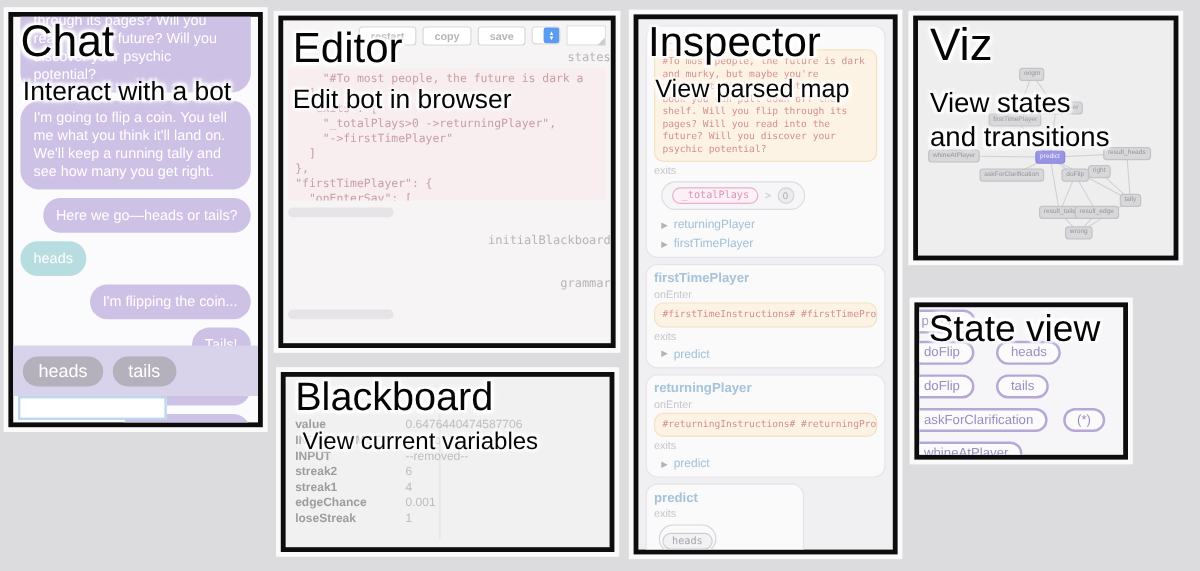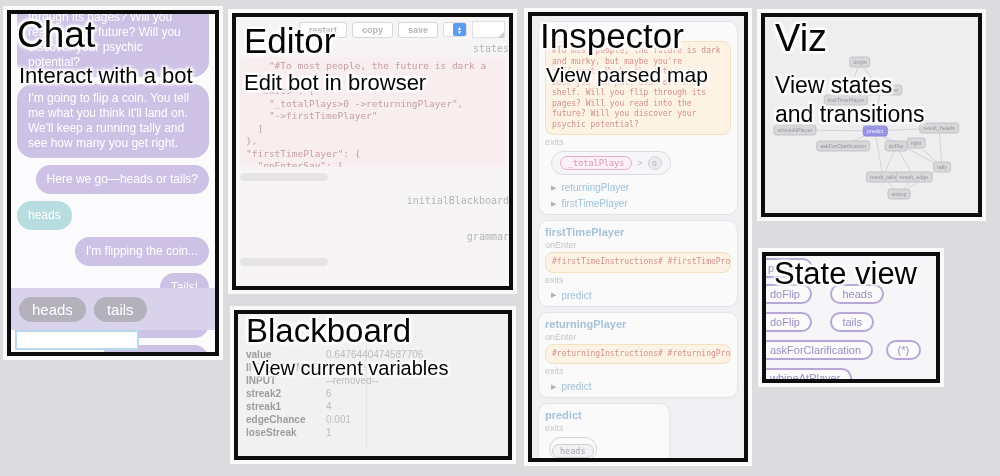--- a/index.html
+++ b/index.html
@@ -57,21 +57,21 @@
   .ed-code{margin:3px 4px 0 4px;background:#f8edef;padding:3px 6px;height:110px;box-sizing:border-box;
            font-family:"DejaVu Sans Mono",monospace;font-size:9.5px;line-height:12.5px;
            color:#c79fa6;white-space:pre;overflow:hidden;}
   .ed-pill{width:88px;height:8px;border-radius:4px;background:#e6e4e6;margin:6px 0 0 4px;}
 
   
   #blackboard{left:234px;top:310px;width:278px;height:150px;background:#f1f1f2;}
   .bb-rows{position:absolute;left:8px;top:34px;}
   .bb-row{display:flex;font-size:10px;line-height:13px;}
   .bb-key{width:80px;color:#9d9da0;font-weight:bold;}
-  .bb-val{color:#bdbdbf;}
+  .bb-val{color:#bdbdbf;margin-left:12px;}
   .bb-div{position:absolute;left:128px;top:24px;bottom:6px;border-left:1px solid #e4e3e5;}
 
   
   #inspector{left:528px;top:12px;width:220px;height:450px;background:#f0eff2;}
   .card{background:#fafafb;border:1px solid #e5e3ea;border-radius:10px;margin:5px 6px;padding:5px 6px;}
   .insp-head{font-size:11px;font-weight:bold;color:#a6c3da;}
   .insp-label{font-size:9px;color:#c7c5cb;margin:2px 0;}
   .cream{background:#fdf3e4;border:1px solid #f3e1c2;border-radius:8px;padding:4px 6px;
          font-family:"DejaVu Sans Mono",monospace;font-size:8px;line-height:10.5px;color:#d29090;}
   .cream.oneline{white-space:nowrap;overflow:hidden;}

